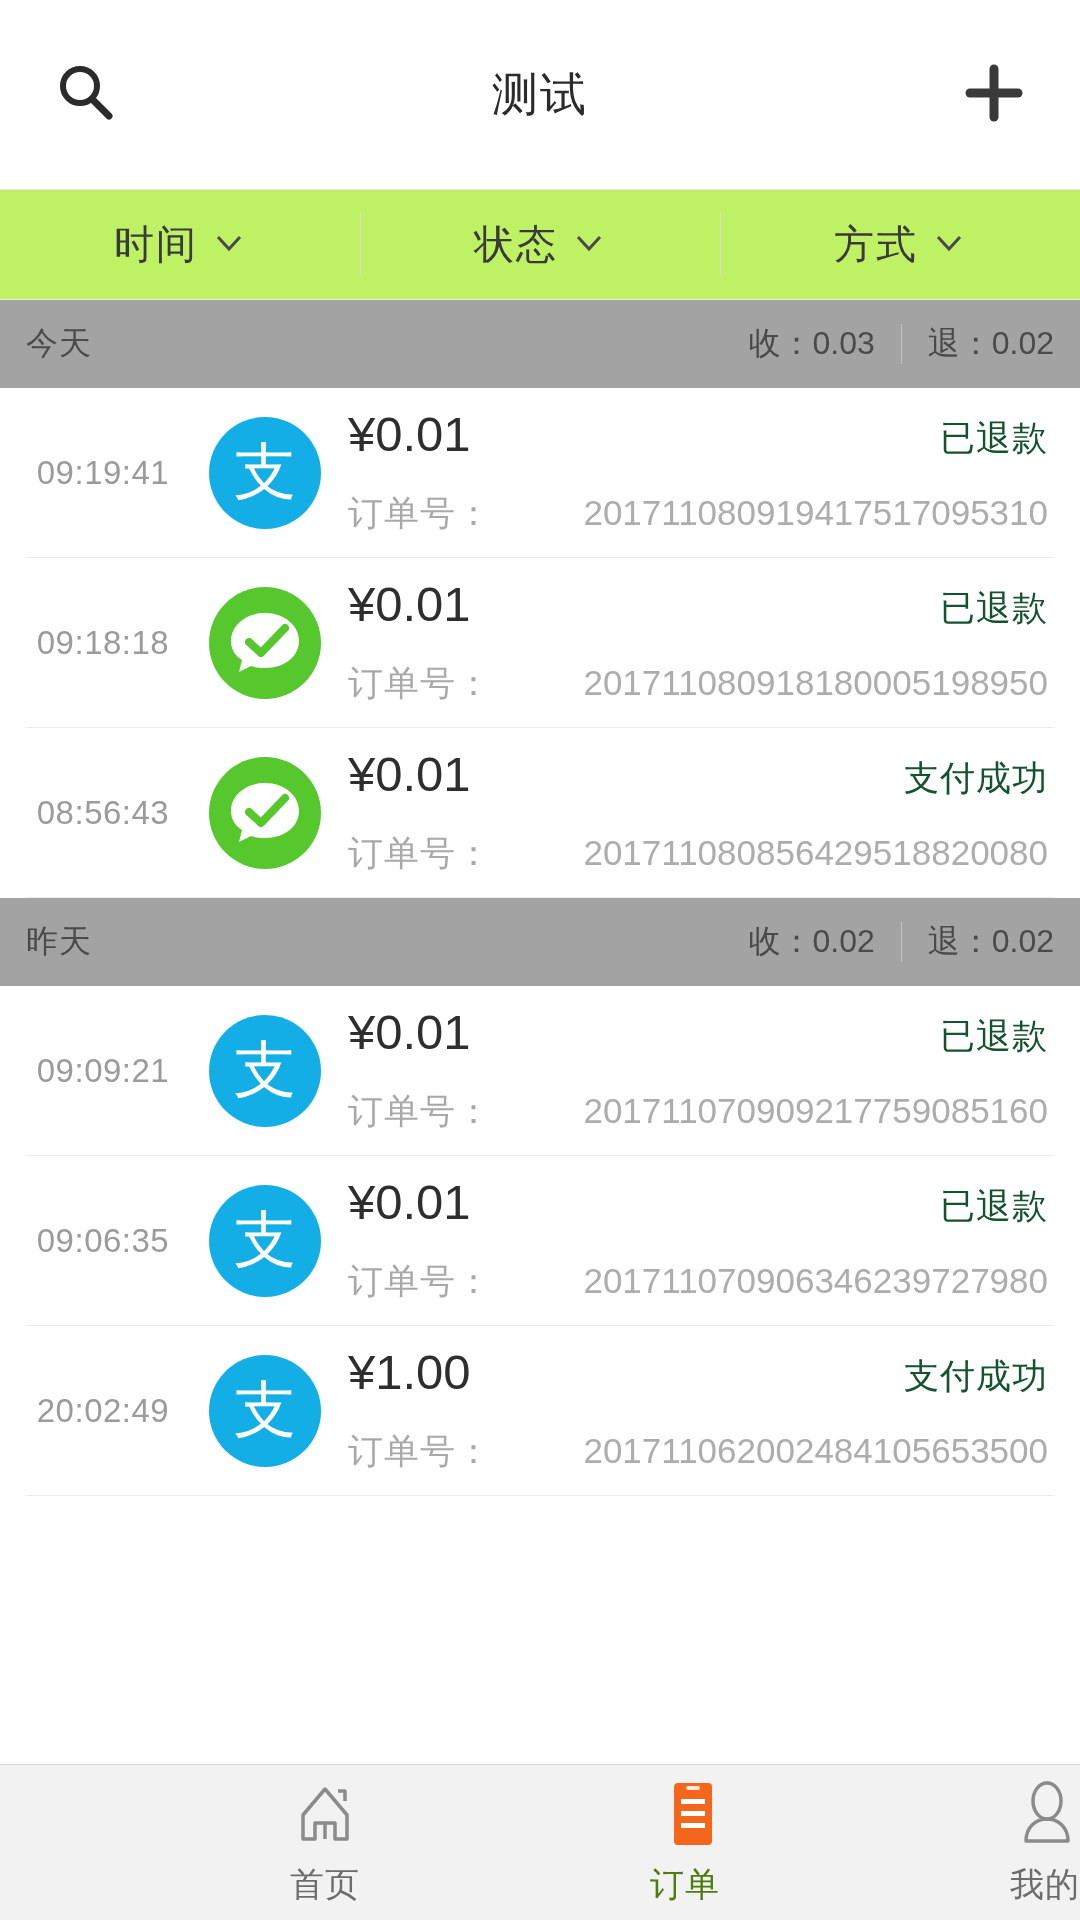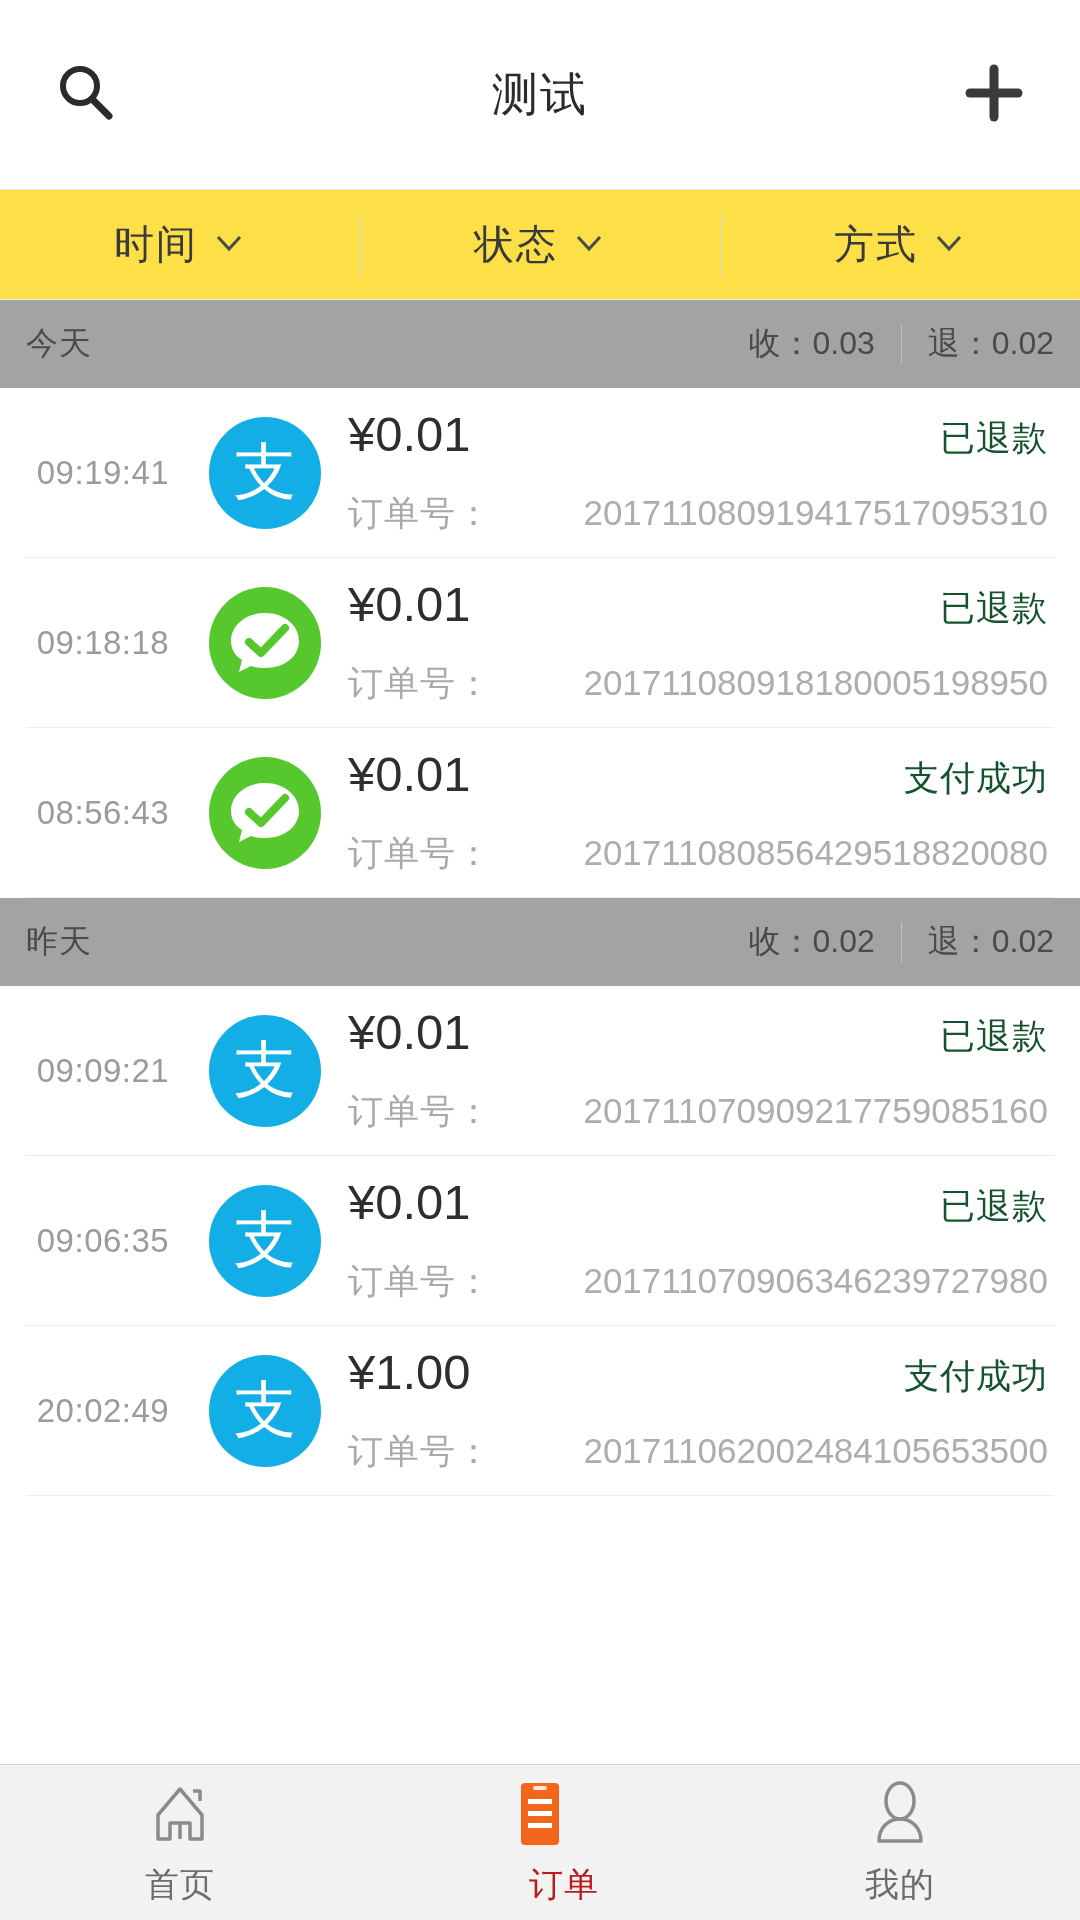--- a/index.html
+++ b/index.html
@@ -22,21 +22,21 @@
     width:84px; height:84px; display:flex; align-items:center; justify-content:center;
   }
   .add-btn {
     position:absolute; right:44px; top:50%; transform:translateY(-50%);
     width:84px; height:84px; display:flex; align-items:center; justify-content:center;
   }
 
   
   .filterbar {
     height:110px; flex:0 0 110px; display:flex; align-items:stretch;
-    background:#fde047; border-bottom:1px solid #e9e9e9;
+    background:#bef264; border-bottom:1px solid #e9e9e9;
   }
   .filter-item {
     flex:1 1 0; display:flex; align-items:center; justify-content:center;
     gap:14px; position:relative;
   }
   .filter-item + .filter-item::before {
     content:""; position:absolute; left:0; top:22px; bottom:22px;
     width:1px; background:#d8d8d8;
   }
   .filter-label { font-size:40px; color:#3a3a3a; letter-spacing:2px; }
@@ -85,25 +85,25 @@
   .txn-orderlabel { font-size:35px; color:#a9a9a9; letter-spacing:1px; }
   .txn-orderno { margin-left:auto; font-size:35px; color:#adadad; letter-spacing:0px; }
 
   
   .tabbar {
     height:156px; flex:0 0 156px; display:flex;
     background:#f2f2f2; border-top:1px solid #d6d6d6;
   }
   .tab {
     flex:1 1 0; display:flex; flex-direction:column;
-    align-items:center; justify-content:center; gap:12px;
+    align-items:flex-end; justify-content:center; gap:12px;
   }
   .tab-icon { height:72px; display:flex; align-items:center; justify-content:center; }
   .tab-label { font-size:34px; color:#6d6d6d; letter-spacing:1px; }
-  .tab.active .tab-label { color:#b91c1c;margin-left:48px; }
+  .tab.active .tab-label { color:#4d7c0f;margin-left:48px; }
 </style>
 </head>
 <body>
 
 <div class="screen">
 
   <div class="topbar">
     <div class="search-btn">
       <span>
         <svg width="64" height="64" viewBox="0 0 64 64">

